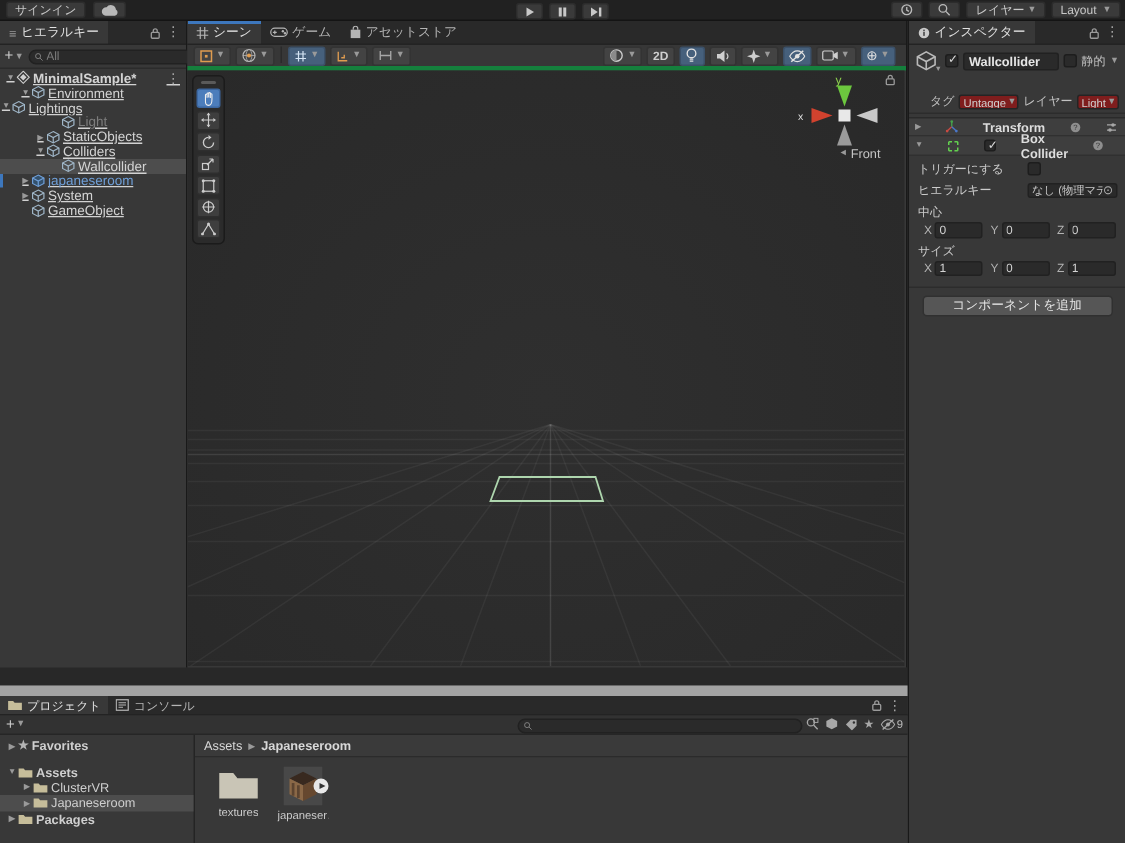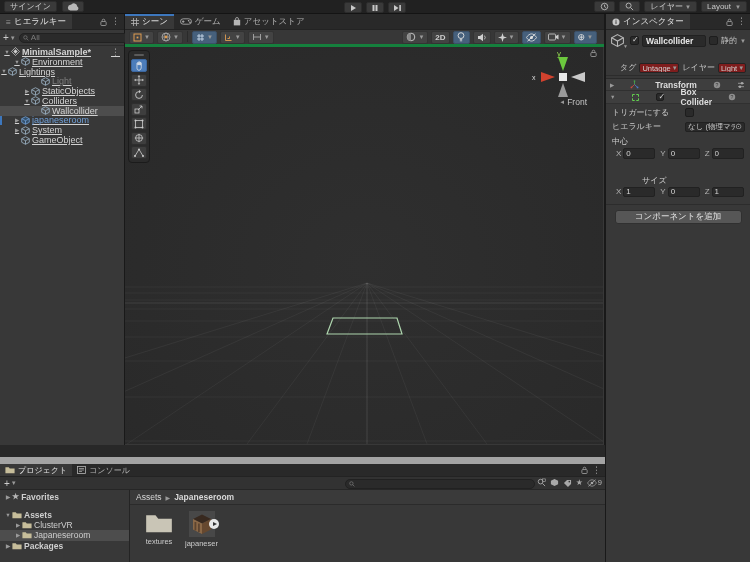--- a/index.html
+++ b/index.html
@@ -745,21 +745,21 @@
       <div class="vec-group">
         <span class="vec-label">Y</span>
         <input class="vec-field" value="0" style="">
       </div>
       <div class="vec-group">
         <span class="vec-label">Z</span>
         <input class="vec-field" value="0" style="">
       </div>
     </div>
 
-  <div class="prop-row" style="margin-top:16px;justify-content:center;">
+  <div class="prop-row" style="margin-top:3px;">
     <span class="prop-label">サイズ</span>
   </div>
   <div class="vec-row" id="size-row">
       <div class="vec-group">
         <span class="vec-label">X</span>
         <input class="vec-field" value="1" style="">
       </div>
       <div class="vec-group">
         <span class="vec-label">Y</span>
         <input class="vec-field" value="0" style="">

